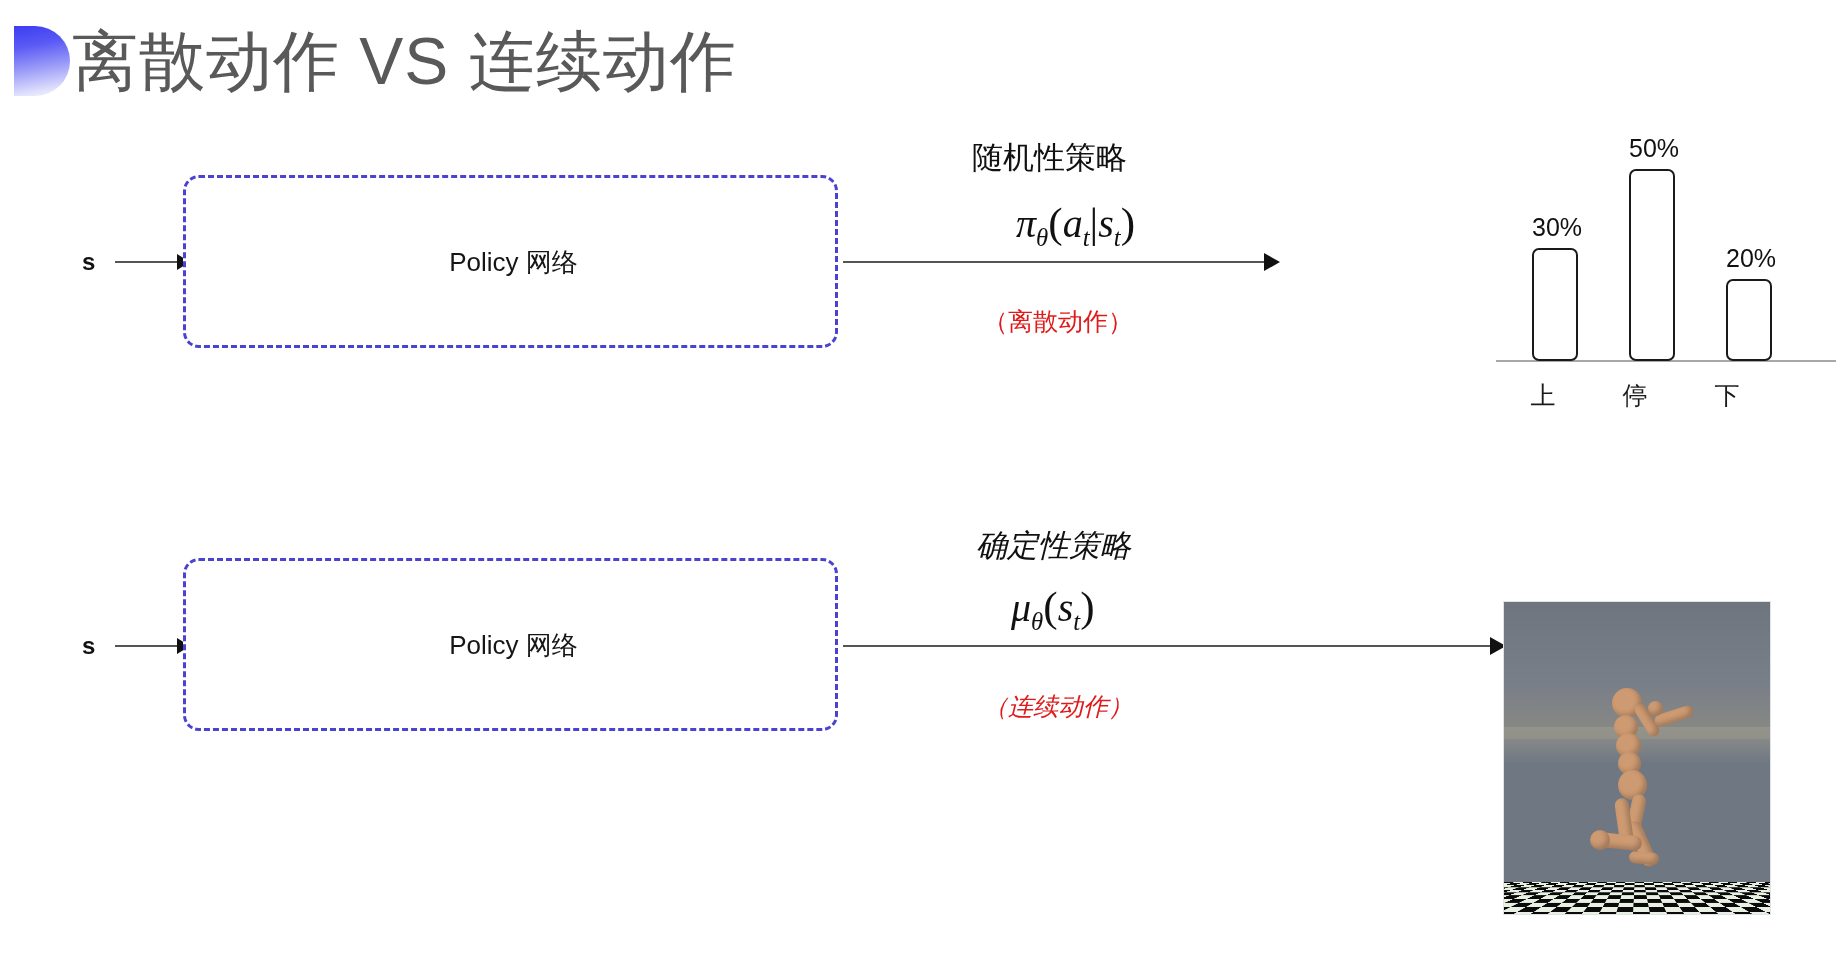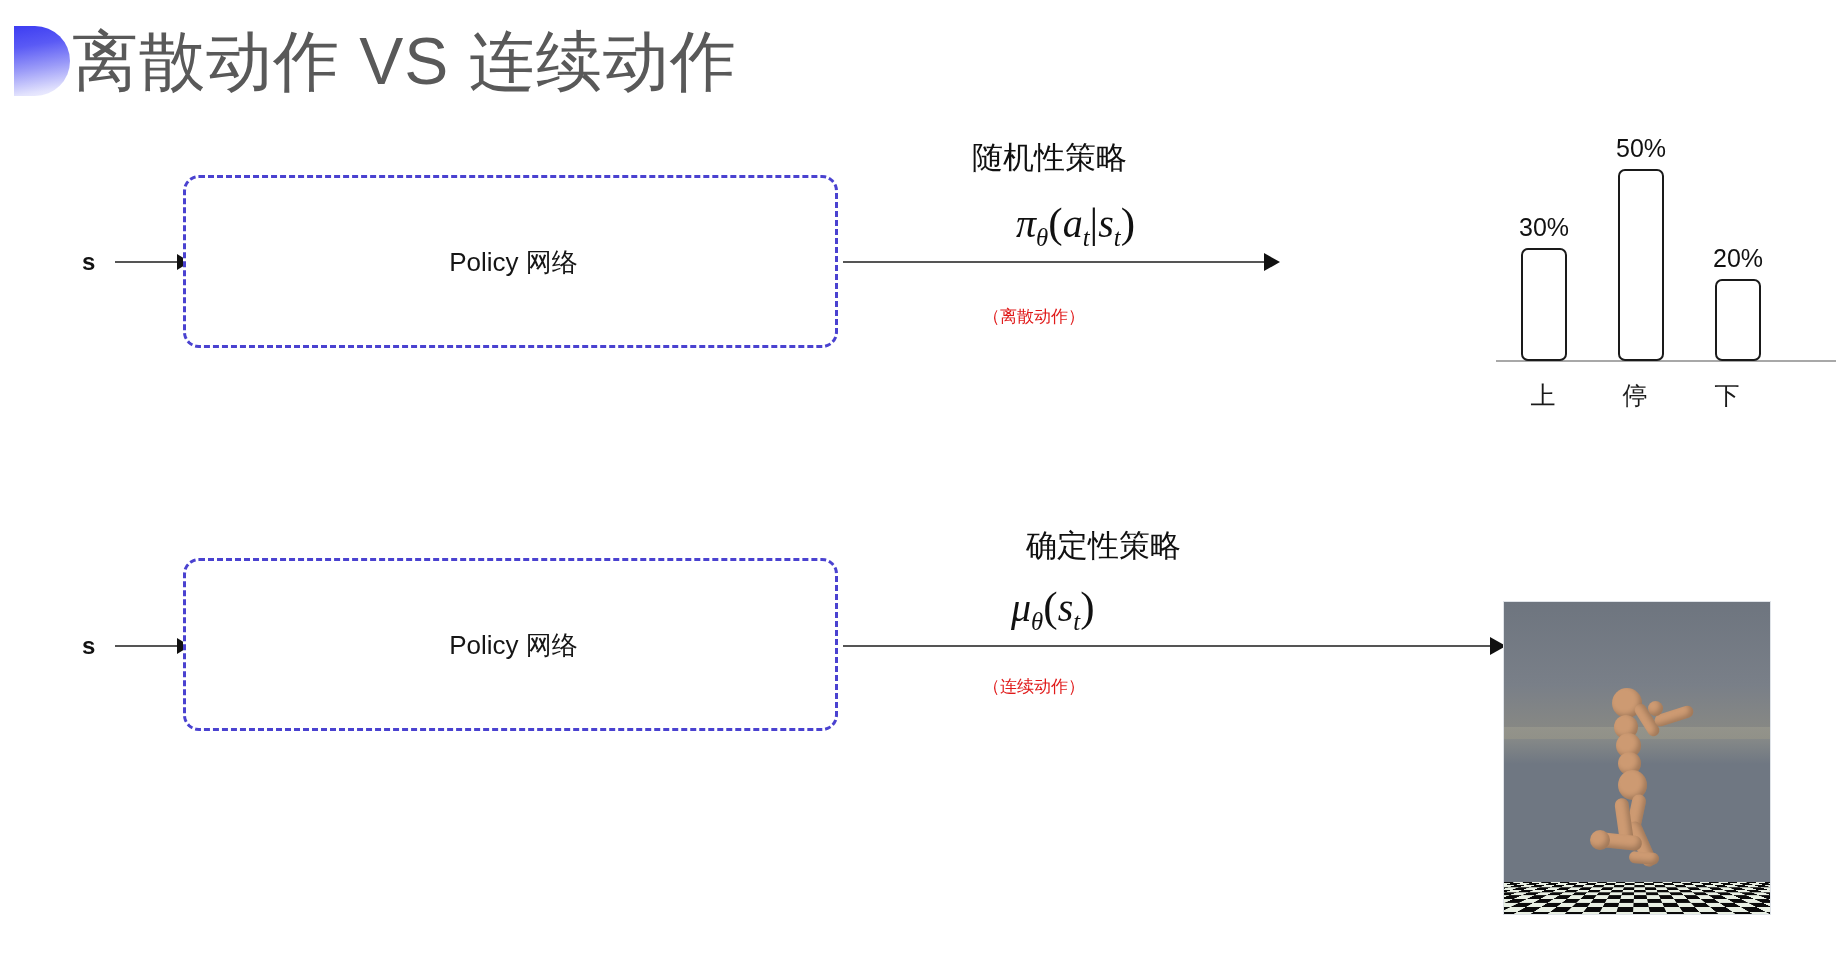--- a/index.html
+++ b/index.html
@@ -105,21 +105,21 @@
     font-size: 0.62em;
     vertical-align: sub;
     font-style: italic;
   }
   .annot-formula .paren {
     font-style: normal;
     font-size: 1.08em;
   }
   .annot-note {
     position: absolute;
-    font-size: 17px;
+    font-size: 25px;
     color: #e01a1a;
     white-space: nowrap;
   }
 
   
   .chart {
     position: absolute;
     left: 1496px;
     top: 100px;
     width: 340px;
@@ -141,21 +141,21 @@
     height: 245px;
     display: flex;
     align-items: flex-end;
     justify-content: space-between;
   }
   .bar-col {
     position: relative;
     width: 24px;
     display: flex;
     flex-direction: column;
-    align-items: center;
+    align-items: flex-start;
     padding-left: 12px;
   }
   .bar-value {
     font-size: 25px;
     color: #111111;
     margin-bottom: 6px;
     white-space: nowrap;
   }
   .bar-rect {
     width: 46px;
@@ -275,27 +275,27 @@
 
 <div class="s-label" style="left:82px; top:632px;">s</div>
 <div class="arrow short" style="left:115px; top:645px; width:72px;"></div>
 
 <div class="policy-box" style="left:183px; top:558px; width:655px; height:173px;">
   <div class="policy-box-label">Policy 网络</div>
 </div>
 
 <div class="arrow" style="left:843px; top:645px; width:660px;"></div>
 
-<div class="annot-heading" style="left:1026px; top:525px;">确定性策略</div>
+<div class="annot-heading" style="left:976px; top:525px;font-style:italic;">确定性策略</div>
 
 <div class="annot-formula" style="left:1011px; top:582px;">
   <span>μ</span><span class="sub">θ</span><span class="paren">(</span><span>s</span><span class="sub">t</span><span class="paren">)</span>
 </div>
 
-<div class="annot-note" style="left:983px; top:675px;">（连续动作）</div>
+<div class="annot-note" style="left:983px; top:690px;font-style:italic;">（连续动作）</div>
 
 <div class="sim-frame">
   <div class="sim-sky"></div>
   <div class="sim-floor"></div>
   <div class="sim-haze"></div>
 
   <div class="hum round" style="left:108px; top:86px;  width:30px; height:30px;"></div>
   <div class="hum round" style="left:110px; top:113px; width:24px; height:24px;"></div>
   <div class="hum round" style="left:112px; top:131px; width:25px; height:25px;"></div>
   <div class="hum round" style="left:114px; top:150px; width:23px; height:23px;"></div>

